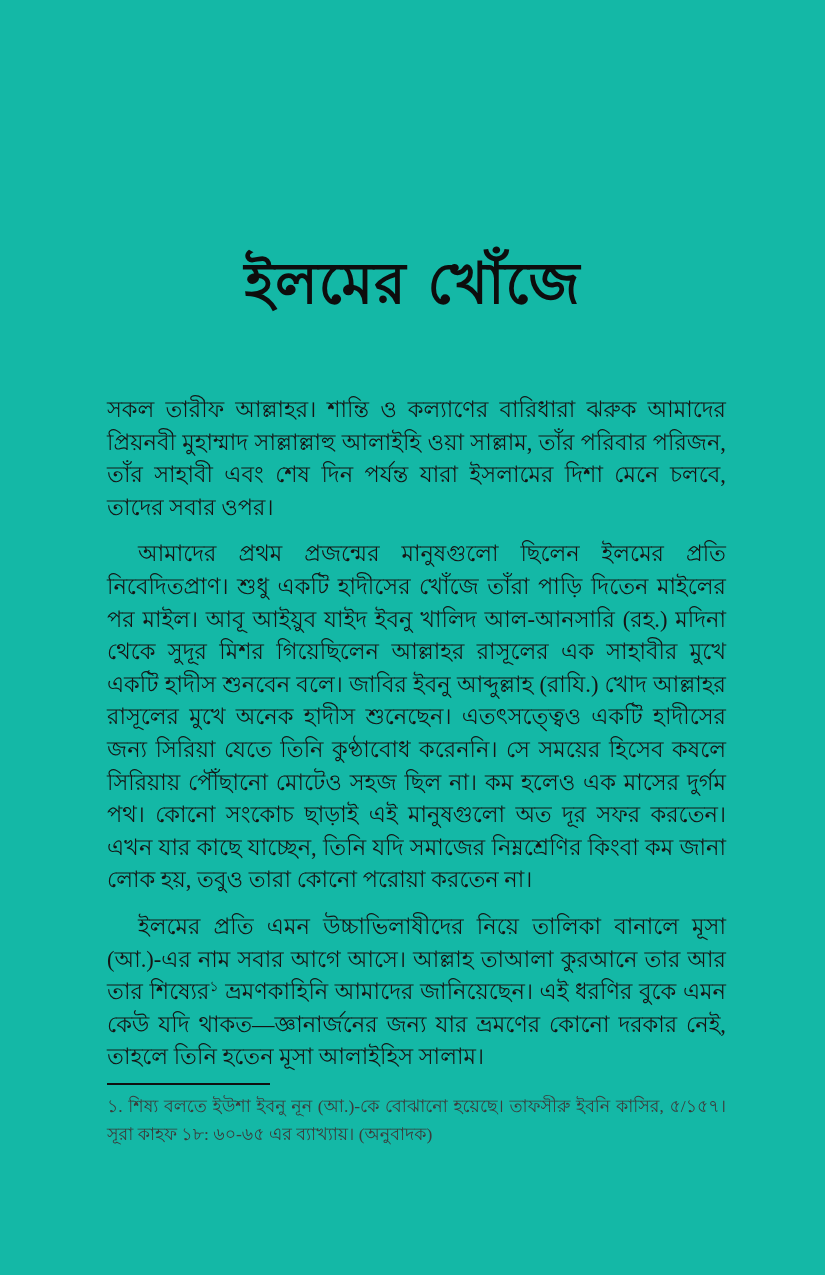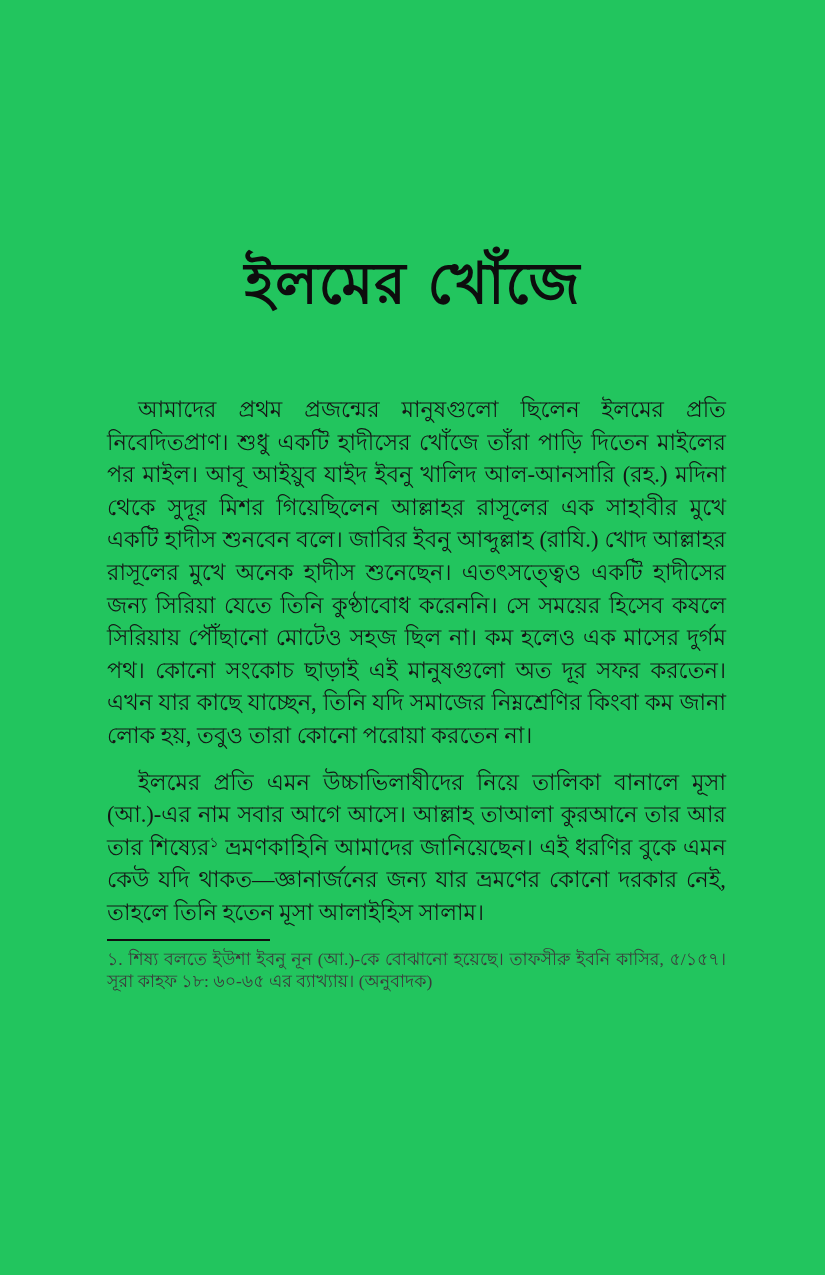--- a/index.html
+++ b/index.html
@@ -6,21 +6,21 @@
   html, body {
     margin: 0;
     padding: 0;
     background: #e9e9e9;
   }
   .page {
     position: relative;
     width: 825px;
     height: 1275px;
     margin: 0 auto;
-    background: #22c55e;
+    background: #14b8a6;
     overflow: hidden;
     color: #141414;
     font-family: "Liberation Serif", serif;
   }
   .chapter-title {
     margin: 0;
     padding-top: 248px;
     text-align: center;
     font-family: "DejaVu Sans", sans-serif;
     font-weight: 900;
@@ -56,35 +56,36 @@
   .footnote-separator {
     width: 163px;
     height: 0;
     border: none;
     border-top: 2.5px solid #101010;
     margin: 9px 0 7px 107px;
   }
   .footnote {
     margin: 0 99px 0 107px;
     font-size: 17.5px;
-    line-height: 22px;
+    line-height: 28px;
     text-align: justify;
     color: #3b3b3b;
   }
 </style>
 </head>
 <body>
 
 <div class="page">
 
   <h1 class="chapter-title">
     <span class="tline">ইলমের খোঁজে</span>
   </h1>
 
   <div class="body-text">
+    <p>সকল তারীফ আল্লাহর। শান্তি ও কল্যাণের বারিধারা ঝরুক আমাদের প্রিয়নবী মুহাম্মাদ সাল্লাল্লাহু আলাইহি ওয়া সাল্লাম, তাঁর পরিবার পরিজন, তাঁর সাহাবী এবং শেষ দিন পর্যন্ত যারা ইসলামের দিশা মেনে চলবে, তাদের সবার ওপর।</p>
 
     <p class="indented">আমাদের প্রথম প্রজন্মের মানুষগুলো ছিলেন ইলমের প্রতি নিবেদিতপ্রাণ। শুধু একটি হাদীসের খোঁজে তাঁরা পাড়ি দিতেন মাইলের পর মাইল। আবূ আইয়ুব যাইদ ইবনু খালিদ আল-আনসারি (রহ.) মদিনা থেকে সুদূর মিশর গিয়েছিলেন আল্লাহর রাসূলের এক সাহাবীর মুখে একটি হাদীস শুনবেন বলে। জাবির ইবনু আব্দুল্লাহ (রাযি.) খোদ আল্লাহর রাসূলের মুখে অনেক হাদীস শুনেছেন। এতৎসত্ত্বেও একটি হাদীসের জন্য সিরিয়া যেতে তিনি কুণ্ঠাবোধ করেননি। সে সময়ের হিসেব কষলে সিরিয়ায় পৌঁছানো মোটেও সহজ ছিল না। কম হলেও এক মাসের দুর্গম পথ। কোনো সংকোচ ছাড়াই এই মানুষগুলো অত দূর সফর করতেন। এখন যার কাছে যাচ্ছেন, তিনি যদি সমাজের নিম্নশ্রেণির কিংবা কম জানা লোক হয়, তবুও তারা কোনো পরোয়া করতেন না।</p>
 
     <p class="indented"><span>ইলমের প্রতি এমন উচ্চাভিলাষীদের নিয়ে তালিকা বানালে মূসা (আ.)-এর নাম সবার আগে আসে। আল্লাহ তাআলা কুরআনে তার আর তার শিষ্যের</span><sup class="footnote-ref">১</sup><span> ভ্রমণকাহিনি আমাদের জানিয়েছেন। এই ধরণির বুকে এমন কেউ যদি থাকত—জ্ঞানার্জনের জন্য যার ভ্রমণের কোনো দরকার নেই, তাহলে তিনি হতেন মূসা আলাইহিস সালাম।</span></p>
   </div>
 
   <hr class="footnote-separator">
 
   <div class="footnote">
     <span>১. শিষ্য বলতে ইউশা ইবনু নূন (আ.)-কে বোঝানো হয়েছে। তাফসীরু ইবনি কাসির, ৫/১৫৭। সূরা কাহফ ১৮: ৬০-৬৫ এর ব্যাখ্যায়। (অনুবাদক)</span>

